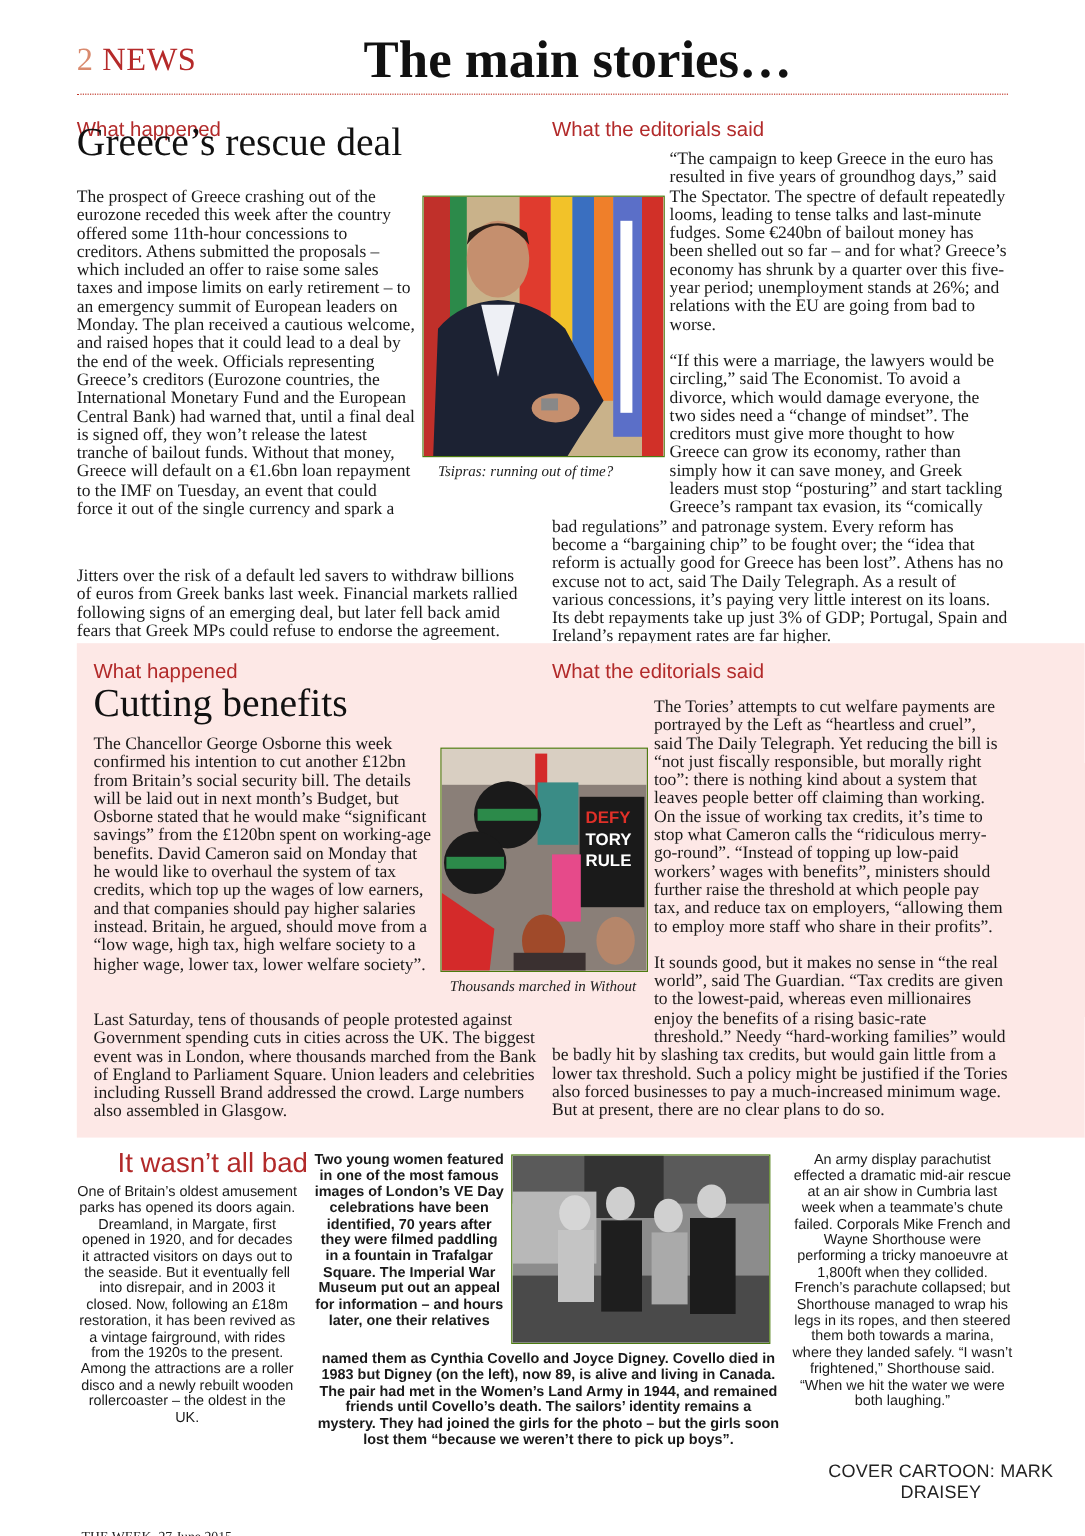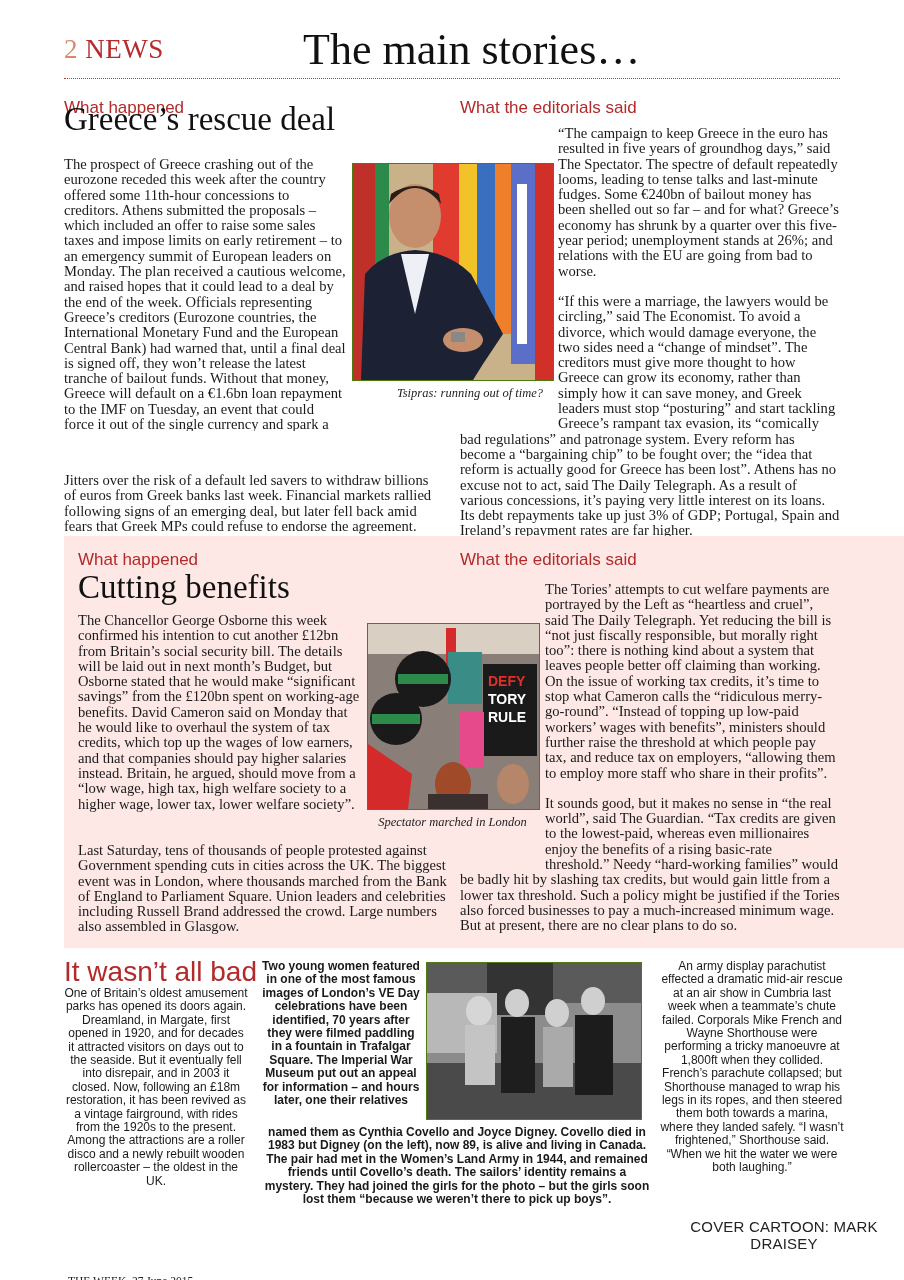--- a/index.html
+++ b/index.html
@@ -3,35 +3,35 @@
 <meta charset="utf-8">
 <style>
   html, body { margin: 0; padding: 0; background: #ffffff; }
   body { width: 904px; height: 1280px; position: relative; overflow: hidden; color: #1a1a1a; }
   .abs { position: absolute; }
   .serif { font-family: "Liberation Serif", "DejaVu Serif", serif; }
   .sans { font-family: "Liberation Sans", "DejaVu Sans", sans-serif; text-align: center; }
 
   .section-num { left: 64px; top: 34px; font-size: 27px; color: #b52a2a; letter-spacing: 0.5px; }
   .section-num .num { color: #d98a6e; }
-  .page-title { left: 303px; top: 24px; font-size: 44px; color: #111; font-weight: normal; }
+  .page-title { left: 303px; top: 24px; font-size: 44px; color: #111; font-weight: bold; }
   .rule { left: 64px; top: 78px; width: 776px; height: 0; border-top: 1px dotted #c0392b; }
 
   .kicker { font-size: 17px; color: #b22a2a; font-weight: normal; }
   .headline { font-size: 33px; color: #111; line-height: 34px; }
   .body-text { font-size: 14.6px; line-height: 15.3px; color: #1a1a1a; }
   .body-text p { margin: 0 0 15px 0; }
   .caption { font-size: 12.5px; font-style: italic; color: #222; text-align: center; }
 
   .photo { border: 1px solid #4d7c0f; overflow: hidden; }
   .panel-pink { left: 64px; top: 536px; width: 840px; height: 412px; background: #fde8e6; }
 
   .small-sans { font-size: 12px; line-height: 13.4px; color: #1a1a1a; }
   .small-sans.bold { font-weight: bold; }
-  .wasnt-title { font-size: 28px; color: #b22a2a; }
+  .wasnt-title { font-size: 23px; color: #b22a2a; margin-left: 34px; }
 
   .footer { left: 68px; top: 1237px; font-size: 11.5px; color: #222; margin-top: 38px; }
   .credit { left: 664px; top: 1218px; font-size: 15px; color: #222; letter-spacing: 0.2px; }
 </style>
 </head>
 <body>
 
 <div class="abs serif section-num">
   <span class="num">2</span>
   <span>NEWS</span>
@@ -62,21 +62,21 @@
     <rect x="164" y="20" width="10" height="160" fill="#ffffff"></rect>
     <rect x="182" y="0" width="18" height="216" fill="#d13028"></rect>
     <ellipse cx="62" cy="52" rx="26" ry="32" fill="#c58f6e"></ellipse>
     <path d="M36 40 Q62 8 88 40 L86 30 Q62 14 38 30 Z" fill="#2a1e18"></path>
     <path d="M8 216 L12 110 Q30 88 62 86 Q96 88 118 110 L150 170 L130 200 L120 216 Z" fill="#1c2233"></path>
     <path d="M48 90 L62 150 L76 90 Z" fill="#eef0f5"></path>
     <ellipse cx="110" cy="176" rx="20" ry="12" fill="#c58f6e"></ellipse>
     <rect x="98" y="168" width="14" height="10" fill="#888"></rect>
   </svg>
 </div>
-<div class="abs serif caption" style="left:370px; top:386px; width:200px;">Tsipras: running out of time?</div>
+<div class="abs serif caption" style="left:338px; top:386px; width:200px;">Tsipras: running out of time?</div>
 
 <div class="abs sans kicker" style="left:460px; top:98px;">What the editorials said</div>
 <div class="abs serif body-text" style="left:460px; top:126px; width:380px;">
   <div style="float:left; width:98px; height:260px; margin-top:32px;"></div>
   <p>“The campaign to keep Greece in the euro has resulted in five years of groundhog days,” said The Spectator. The spectre of default repeatedly looms, leading to tense talks and last-minute fudges. Some €240bn of bailout money has been shelled out so far – and for what? Greece’s economy has shrunk by a quarter over this five-year period; unemployment stands at 26%; and relations with the EU are going from bad to worse.</p>
   <p>“If this were a marriage, the lawyers would be circling,” said The Economist. To avoid a divorce, which would damage everyone, the two sides need a “change of mindset”. The creditors must give more thought to how Greece can grow its economy, rather than simply how it can save money, and Greek leaders must stop “posturing” and start tackling Greece’s rampant tax evasion, its “comically bad regulations” and patronage system. Every reform has become a “bargaining chip” to be fought over; the “idea that reform is actually good for Greece has been lost”. Athens has no excuse not to act, said The Daily Telegraph. As a result of various concessions, it’s paying very little interest on its loans. Its debt repayments take up just 3% of GDP; Portugal, Spain and Ireland’s repayment rates are far higher.</p>
 </div>
 
 <div class="abs panel-pink"></div>
 
@@ -104,21 +104,21 @@
     <text x="120" y="62" font-family="Liberation Sans, sans-serif" font-size="14" font-weight="bold" fill="#e03028">DEFY</text>
     <text x="120" y="80" font-family="Liberation Sans, sans-serif" font-size="14" font-weight="bold" fill="#ffffff">TORY</text>
     <text x="120" y="98" font-family="Liberation Sans, sans-serif" font-size="14" font-weight="bold" fill="#ffffff">RULE</text>
     <rect x="92" y="88" width="24" height="56" fill="#e64a8a"></rect>
     <path d="M0 120 L0 185 L40 185 L44 150 Z" fill="#d42a2a"></path>
     <ellipse cx="85" cy="160" rx="18" ry="22" fill="#a04a2a"></ellipse>
     <ellipse cx="145" cy="160" rx="16" ry="20" fill="#b5866a"></ellipse>
     <rect x="60" y="170" width="60" height="15" fill="#3a3030"></rect>
   </svg>
 </div>
-<div class="abs serif caption" style="left:362px; top:815px; width:181px;">Spectator marched in London</div>
+<div class="abs serif caption" style="left:362px; top:815px; width:181px;">Thousands marched in Without</div>
 
 <div class="abs sans kicker" style="left:460px; top:550px;">What the editorials said</div>
 <div class="abs serif body-text" style="left:460px; top:582px; width:380px;">
   <div style="float:left; width:85px; height:256px; margin-top:30px;"></div>
   <p>The Tories’ attempts to cut welfare payments are portrayed by the Left as “heartless and cruel”, said The Daily Telegraph. Yet reducing the bill is “not just fiscally responsible, but morally right too”: there is nothing kind about a system that leaves people better off claiming than working. On the issue of working tax credits, it’s time to stop what Cameron calls the “ridiculous merry-go-round”. “Instead of topping up low-paid workers’ wages with benefits”, ministers should further raise the threshold at which people pay tax, and reduce tax on employers, “allowing them to employ more staff who share in their profits”.</p>
   <p>It sounds good, but it makes no sense in “the real world”, said The Guardian. “Tax credits are given to the lowest-paid, whereas even millionaires enjoy the benefits of a rising basic-rate threshold.” Needy “hard-working families” would be badly hit by slashing tax credits, but would gain little from a lower tax threshold. Such a policy might be justified if the Tories also forced businesses to pay a much-increased minimum wage. But at present, there are no clear plans to do so.</p>
 </div>
 
 <div class="abs sans wasnt-title" style="left:64px; top:956px;">It wasn’t all bad</div>
 <div class="abs sans small-sans" style="left:64px; top:987px; width:184px;">One of Britain’s oldest amusement parks has opened its doors again. Dreamland, in Margate, first opened in 1920, and for decades it attracted visitors on days out to the seaside. But it eventually fell into disrepair, and in 2003 it closed. Now, following an £18m restoration, it has been revived as a vintage fairground, with rides from the 1920s to the present. Among the attractions are a roller disco and a newly rebuilt wooden rollercoaster – the oldest in the UK.</div>

